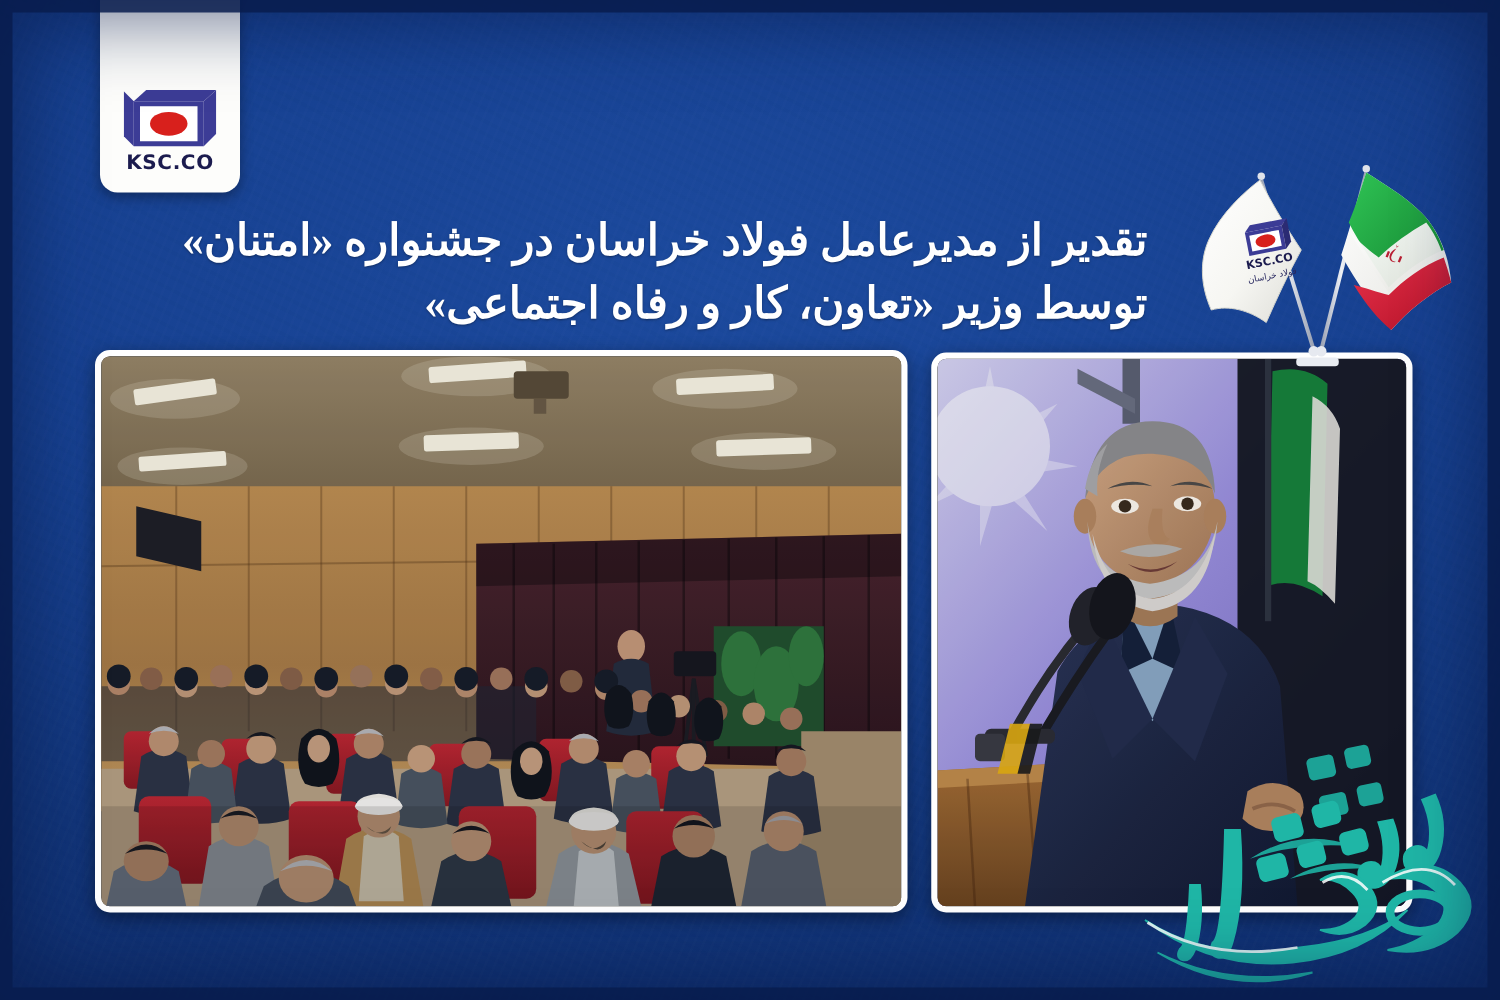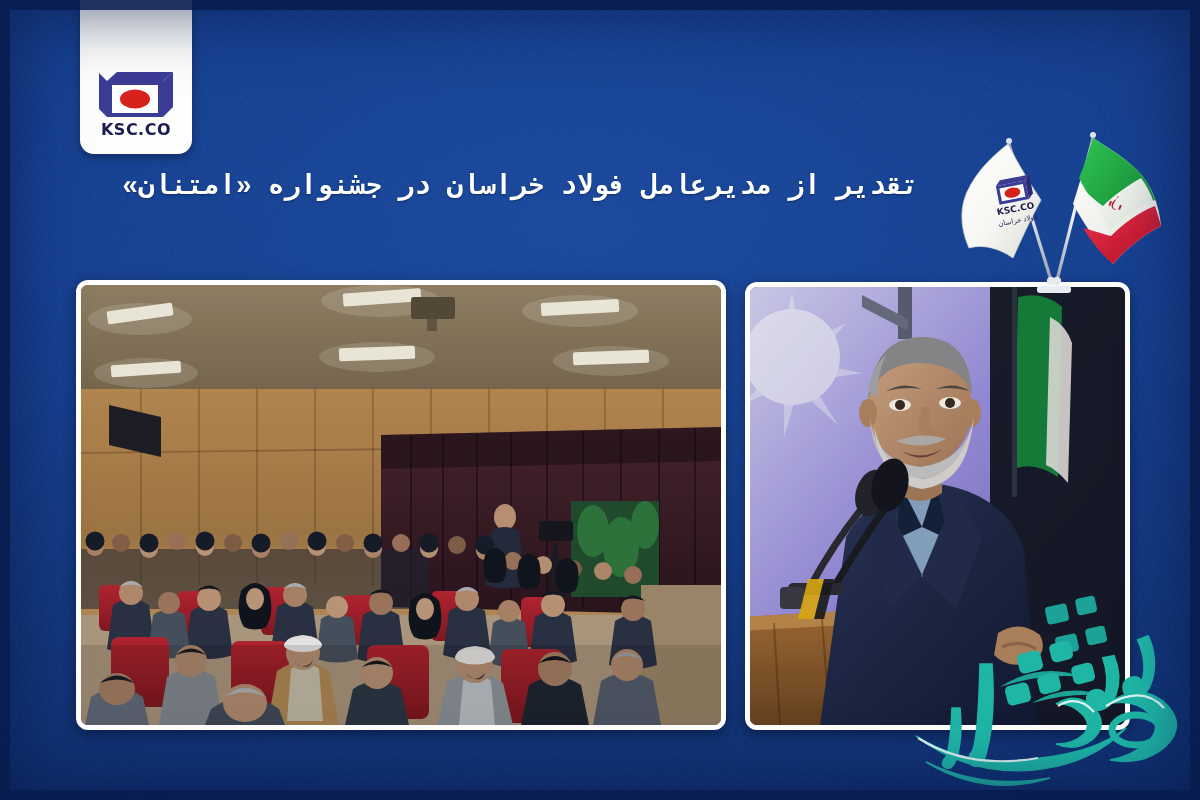--- a/index.html
+++ b/index.html
@@ -45,23 +45,23 @@
     font-size:16px;font-weight:bold;color:#1b1b4e;letter-spacing:.5px;
     font-family:"DejaVu Sans","Liberation Sans",sans-serif;line-height:1;
   }
 
   
   .title-wrap{
     position:absolute;right:282px;top:168px;width:640px;
     text-align:right;direction:rtl;z-index:25;
   }
   .title-line{
-    color:#ffffff;font-weight:bold;font-size:27px;line-height:1.42;
+    color:#ffffff;font-weight:bold;font-size:35px;line-height:1.42;
     letter-spacing:0px;text-shadow:0 1px 2px rgba(0,0,0,.35);
-    font-family:Liberation Mono, monospace;
+    font-family:Liberation Serif, serif;
     white-space:nowrap;
   }
 
   
   .flags{position:absolute;left:955px;top:108px;width:215px;height:190px;z-index:28;}
 
   
   .photo{
     position:absolute;border:5px solid #ffffff;border-radius:12px;
     overflow:hidden;box-shadow:0 4px 14px rgba(0,0,0,.4);z-index:20;
@@ -98,20 +98,21 @@
 
         <polygon points="64,10 74,1 74,36 64,46" fill="#3c3c96"></polygon>
         <ellipse cx="36" cy="28" rx="15" ry="9.5" fill="#d8201c"></ellipse>
       </svg>
     </div>
     <div class="ksc-text">KSC.CO</div>
   </div>
 
   <div class="title-wrap">
     <div class="title-line">تقدیر از مدیرعامل فولاد خراسان در جشنواره «امتنان»</div>
+    <div class="title-line">توسط وزیر «تعاون، کار و رفاه اجتماعی»</div>
   </div>
 
   <div class="flags">
     <svg viewBox="0 0 215 190" width="215" height="190">
       <defs>
         <linearGradient id="whiteCloth" x1="0" y1="0" x2="1" y2="1">
           <stop offset="0%" stop-color="#ffffff"></stop>
           <stop offset="55%" stop-color="#f6f6f2"></stop>
           <stop offset="100%" stop-color="#dcdcd6"></stop>
         </linearGradient>

